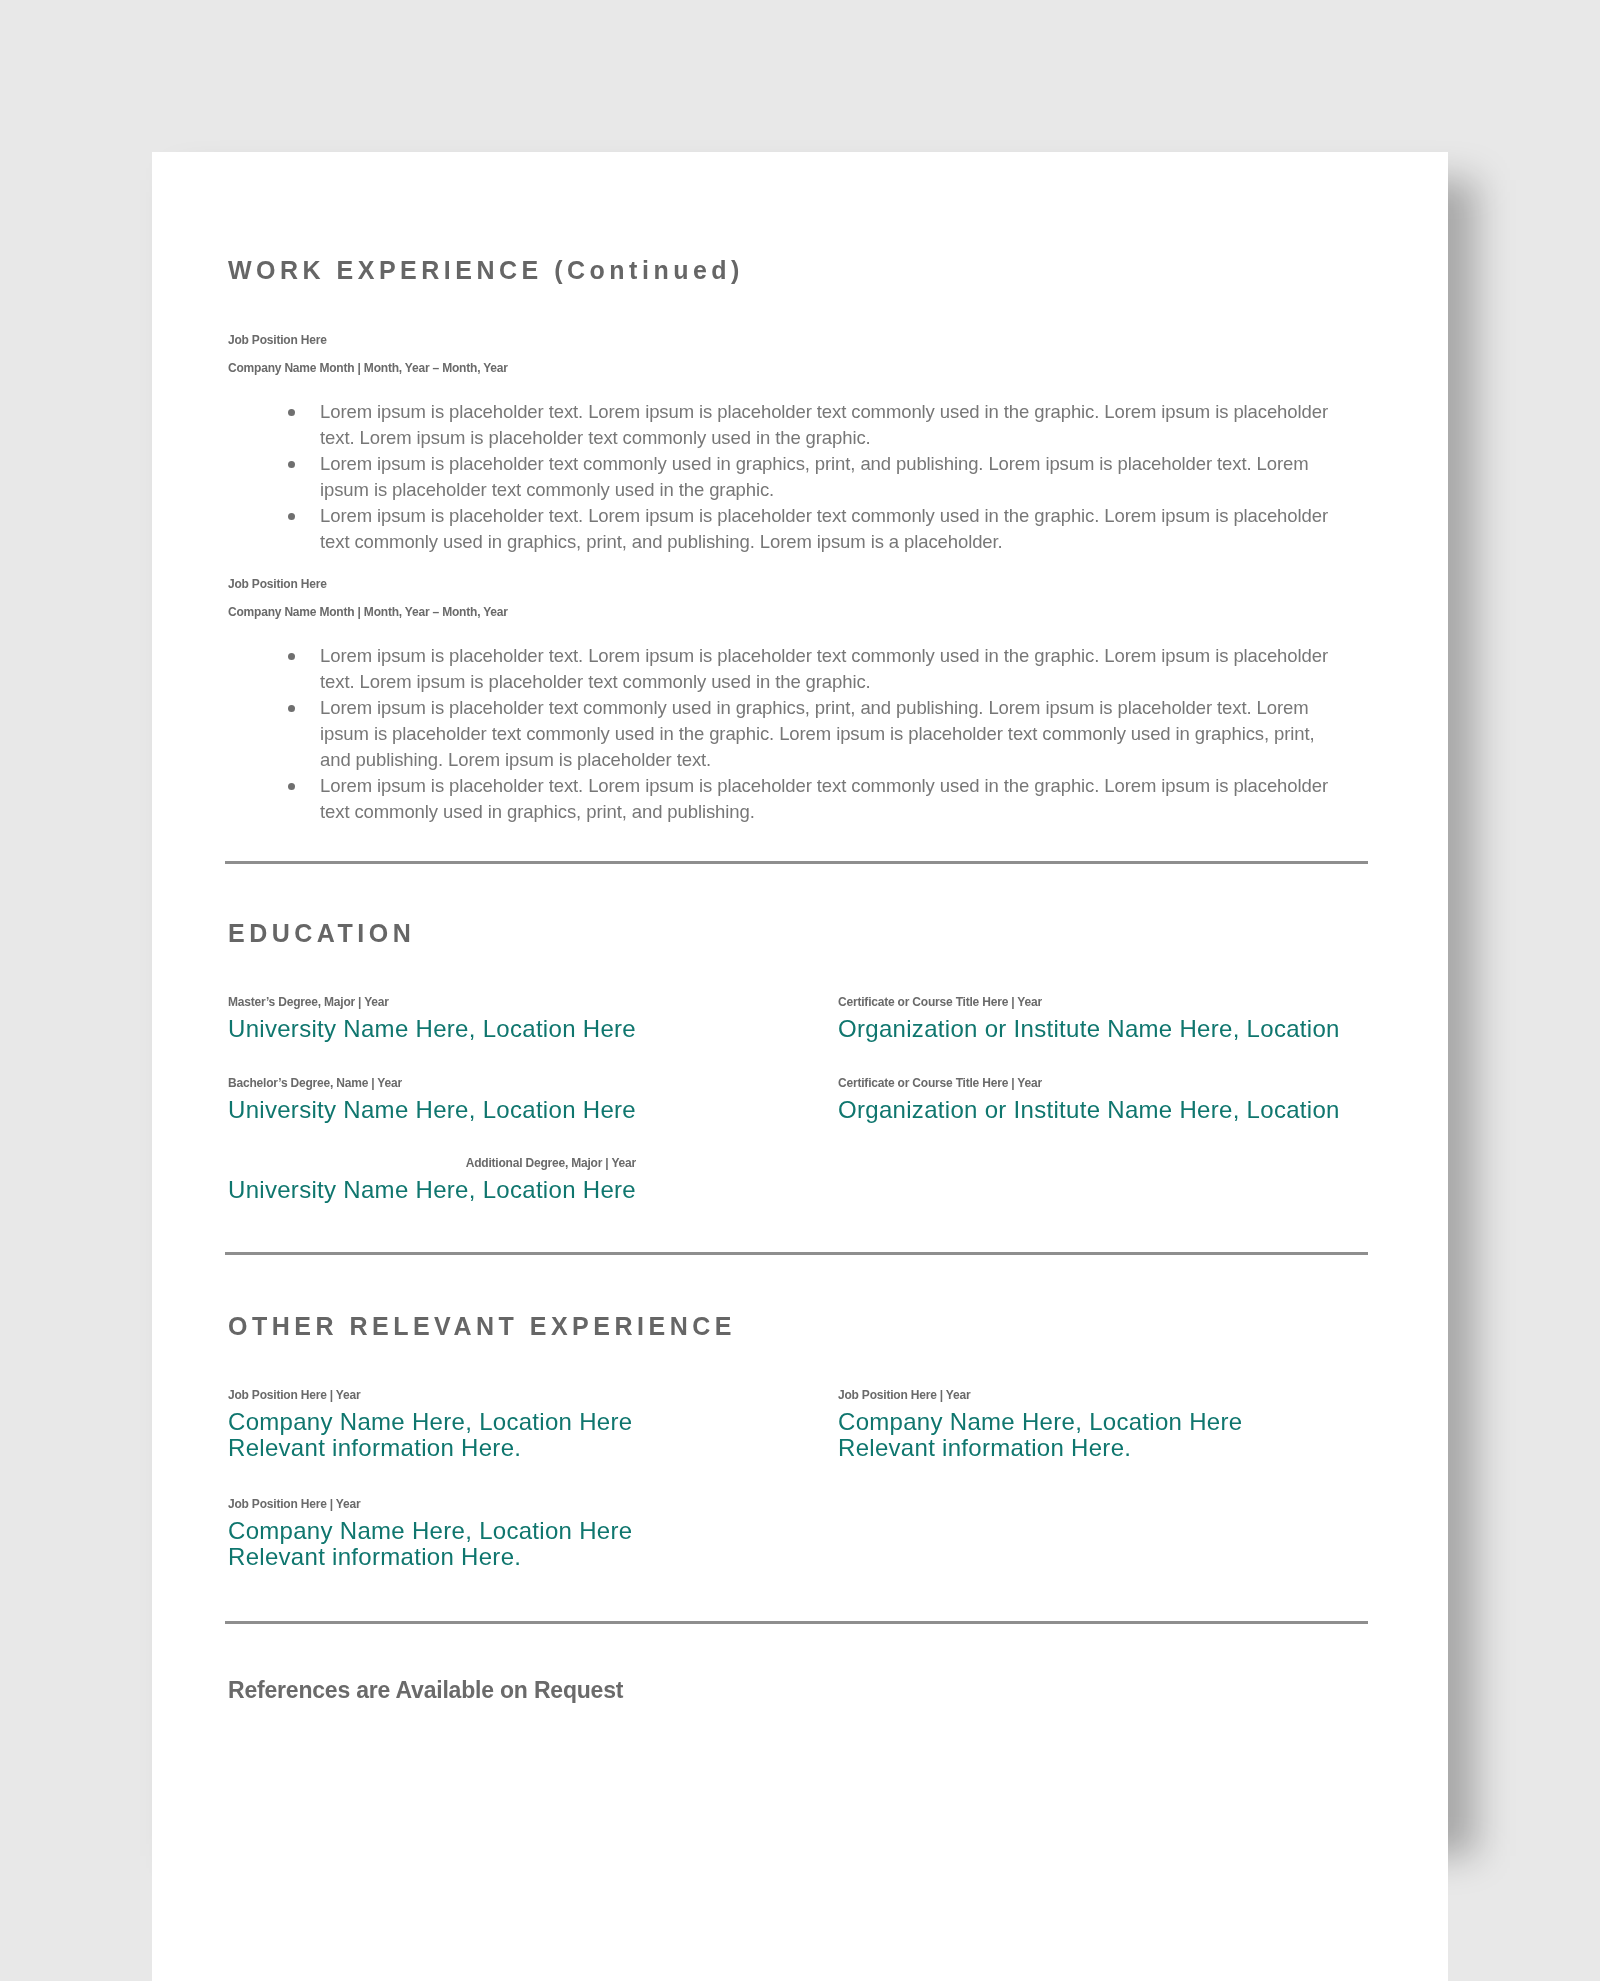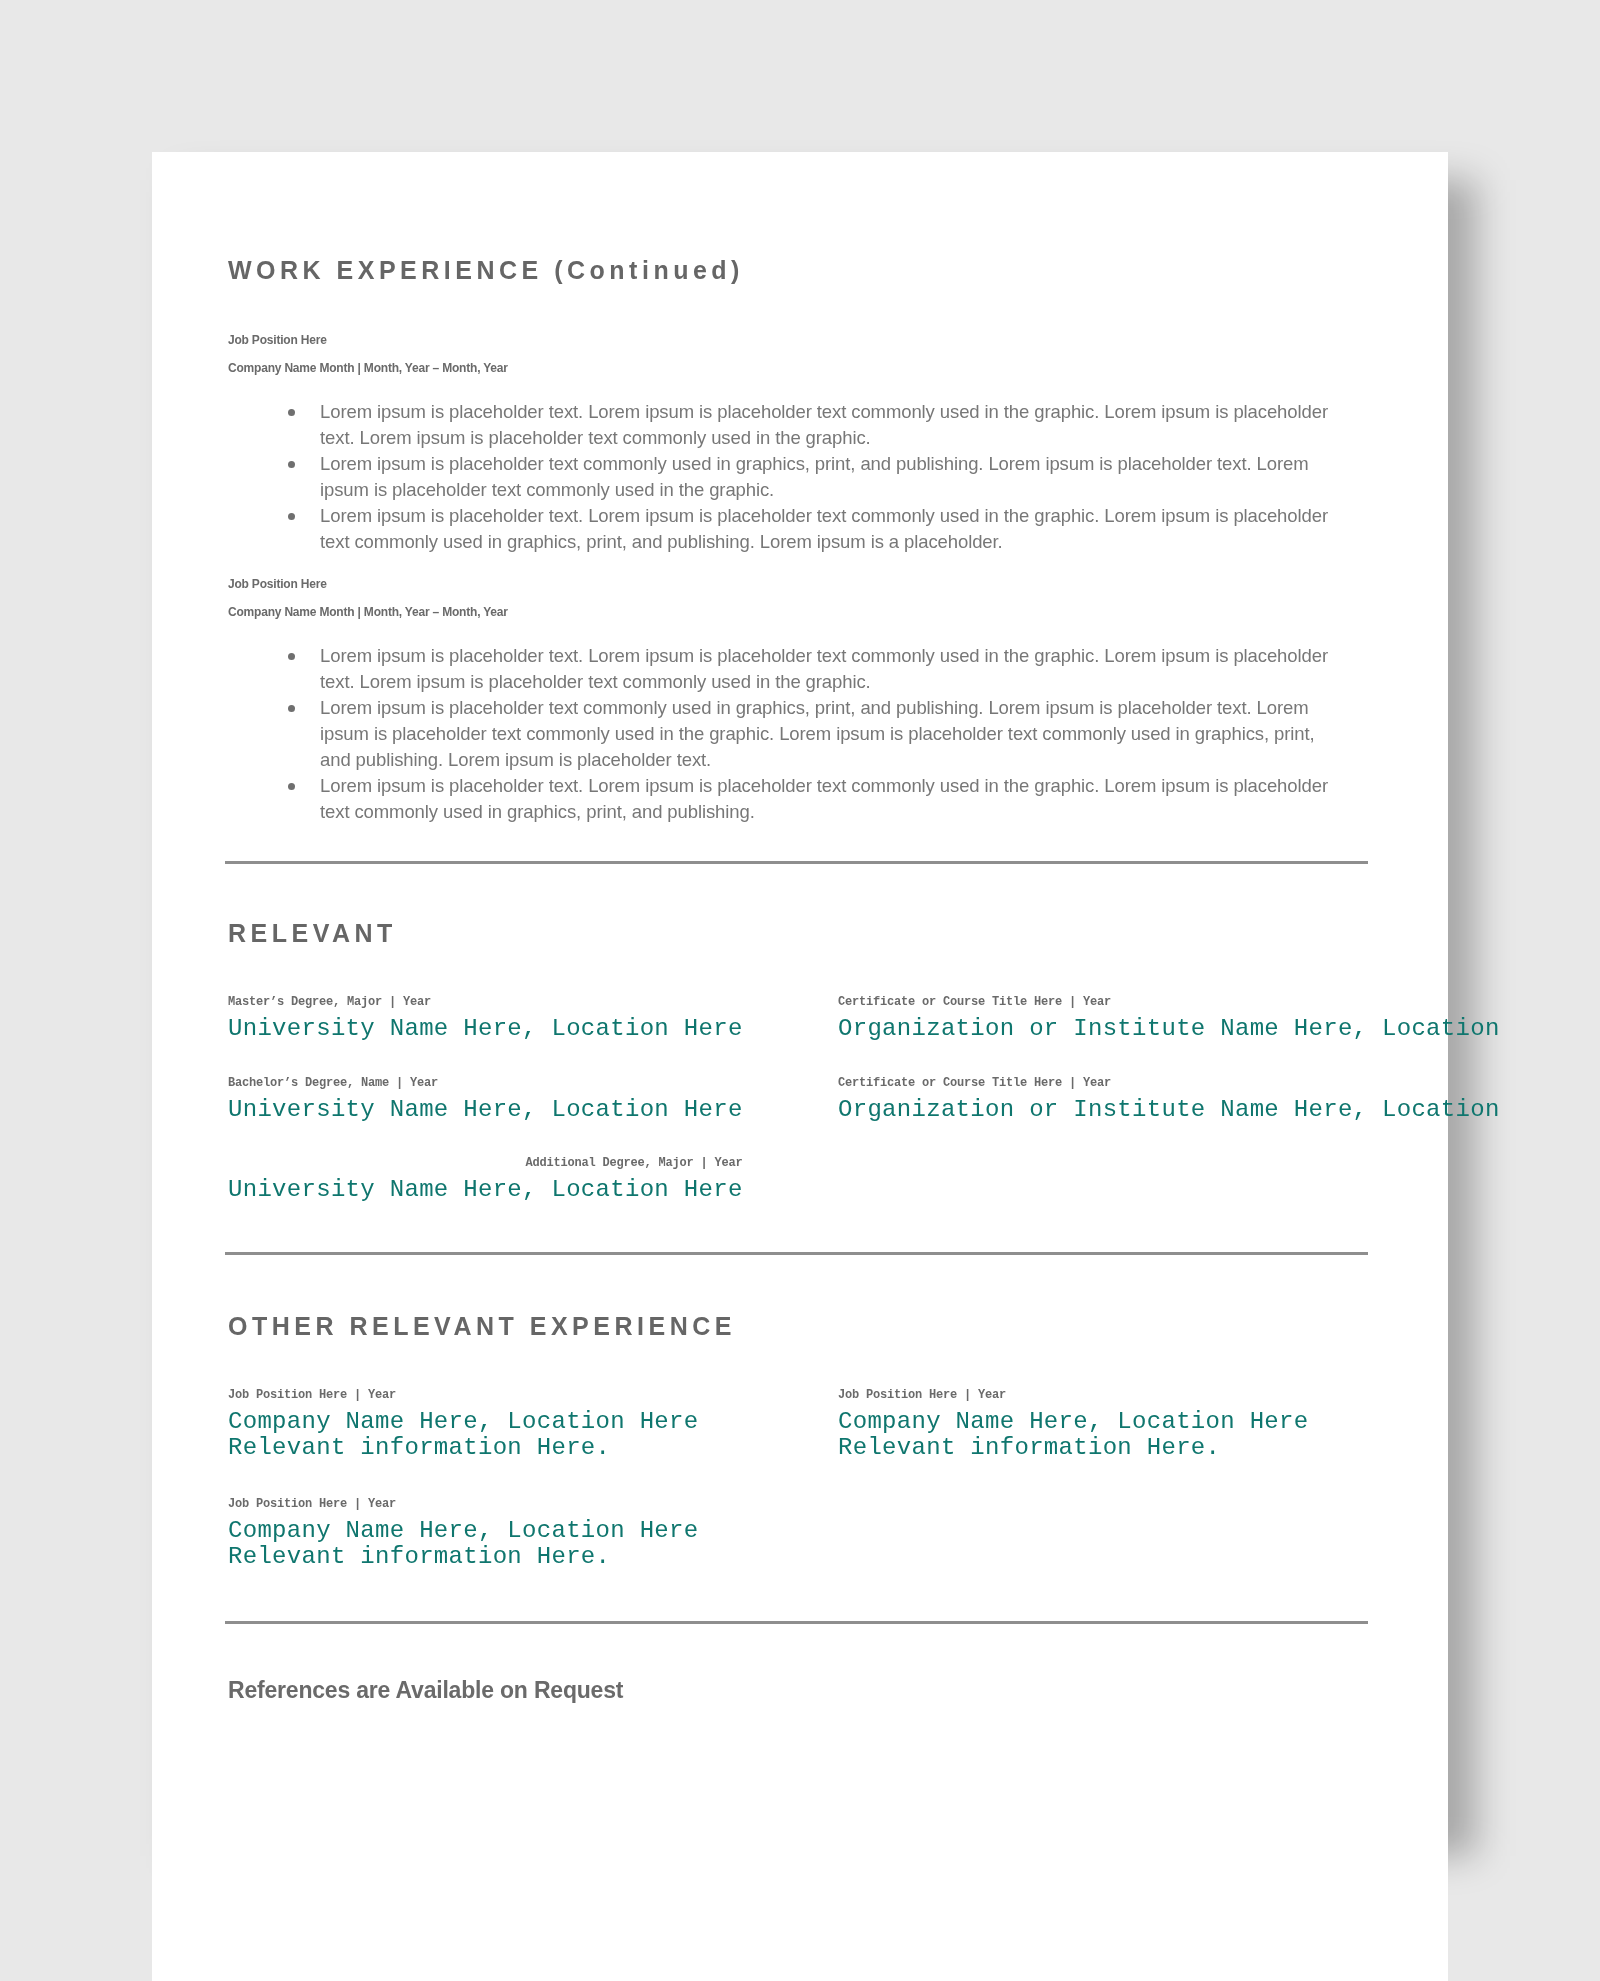--- a/index.html
+++ b/index.html
@@ -18,21 +18,21 @@
   .h-section {
     font-size:25px; font-weight:bold; letter-spacing:4.5px; color:#666; line-height:30px;
   }
   .bold { font-size:12px; font-weight:bold; color:#6a6a6a; line-height:28px; letter-spacing:-0.2px; }
   .reg { font-size:24px; color:#0f766e; line-height:26px; letter-spacing:0.3px; }
   .divider { position:absolute; left:73px; width:1143px; height:3px; background:#8e8e8e; }
   .bullets { position:absolute; left:120px; width:1060px; margin:16px; padding:0; list-style:none; }
   .bullets li { position:relative; padding-left:32px; font-size:18.5px; line-height:26px; color:#777; white-space:normal; letter-spacing:-0.1px; }
   .bullets li .dot { position:absolute; left:0; top:10px; width:7px; height:7px; border-radius:50%; background:#6f6f6f; }
   .entry { position:absolute; }
-  .entry div { white-space:nowrap;font-family:Liberation Mono, monospace; }
+  .entry div { white-space:nowrap; }
 </style>
 </head>
 <body>
 
 <div class="shadow"></div>
 
 <div class="page">
 
   <div class="abs h-section" style="left:76px; top:103px;">WORK EXPERIENCE (Continued)</div>
 
@@ -47,21 +47,21 @@
   <div class="abs bold" style="left:76px; top:418px;">Job Position Here</div>
   <div class="abs bold" style="left:76px; top:446px;">Company Name Month | Month, Year – Month, Year</div>
   <ul class="bullets" style="top:475px;">
     <li><span class="dot"></span><span>Lorem ipsum is placeholder text. Lorem ipsum is placeholder text commonly used in the graphic. Lorem ipsum is placeholder text. Lorem ipsum is placeholder text commonly used in the graphic.</span></li>
     <li><span class="dot"></span><span>Lorem ipsum is placeholder text commonly used in graphics, print, and publishing. Lorem ipsum is placeholder text. Lorem ipsum is placeholder text commonly used in the graphic. Lorem ipsum is placeholder text commonly used in graphics, print, and publishing. Lorem ipsum is placeholder text.</span></li>
     <li><span class="dot"></span><span>Lorem ipsum is placeholder text. Lorem ipsum is placeholder text commonly used in the graphic. Lorem ipsum is placeholder text commonly used in graphics, print, and publishing.</span></li>
   </ul>
 
   <div class="divider" style="top:709px;"></div>
 
-  <div class="abs h-section" style="left:76px; top:766px;">RELEVANT</div>
+  <div class="abs h-section" style="left:76px; top:766px;">EDUCATION</div>
   <div class="entry" style="left:76px; top:836px;">
     <div class="bold">Master’s Degree, Major | Year</div>
     <div class="reg">University Name Here, Location Here</div>
   </div>
   <div class="entry" style="left:76px; top:917px;">
     <div class="bold">Bachelor’s Degree, Name | Year</div>
     <div class="reg">University Name Here, Location Here</div>
   </div>
   <div class="entry" style="left:76px; top:997px;text-align:right;">
     <div class="bold">Additional Degree, Major | Year</div>

